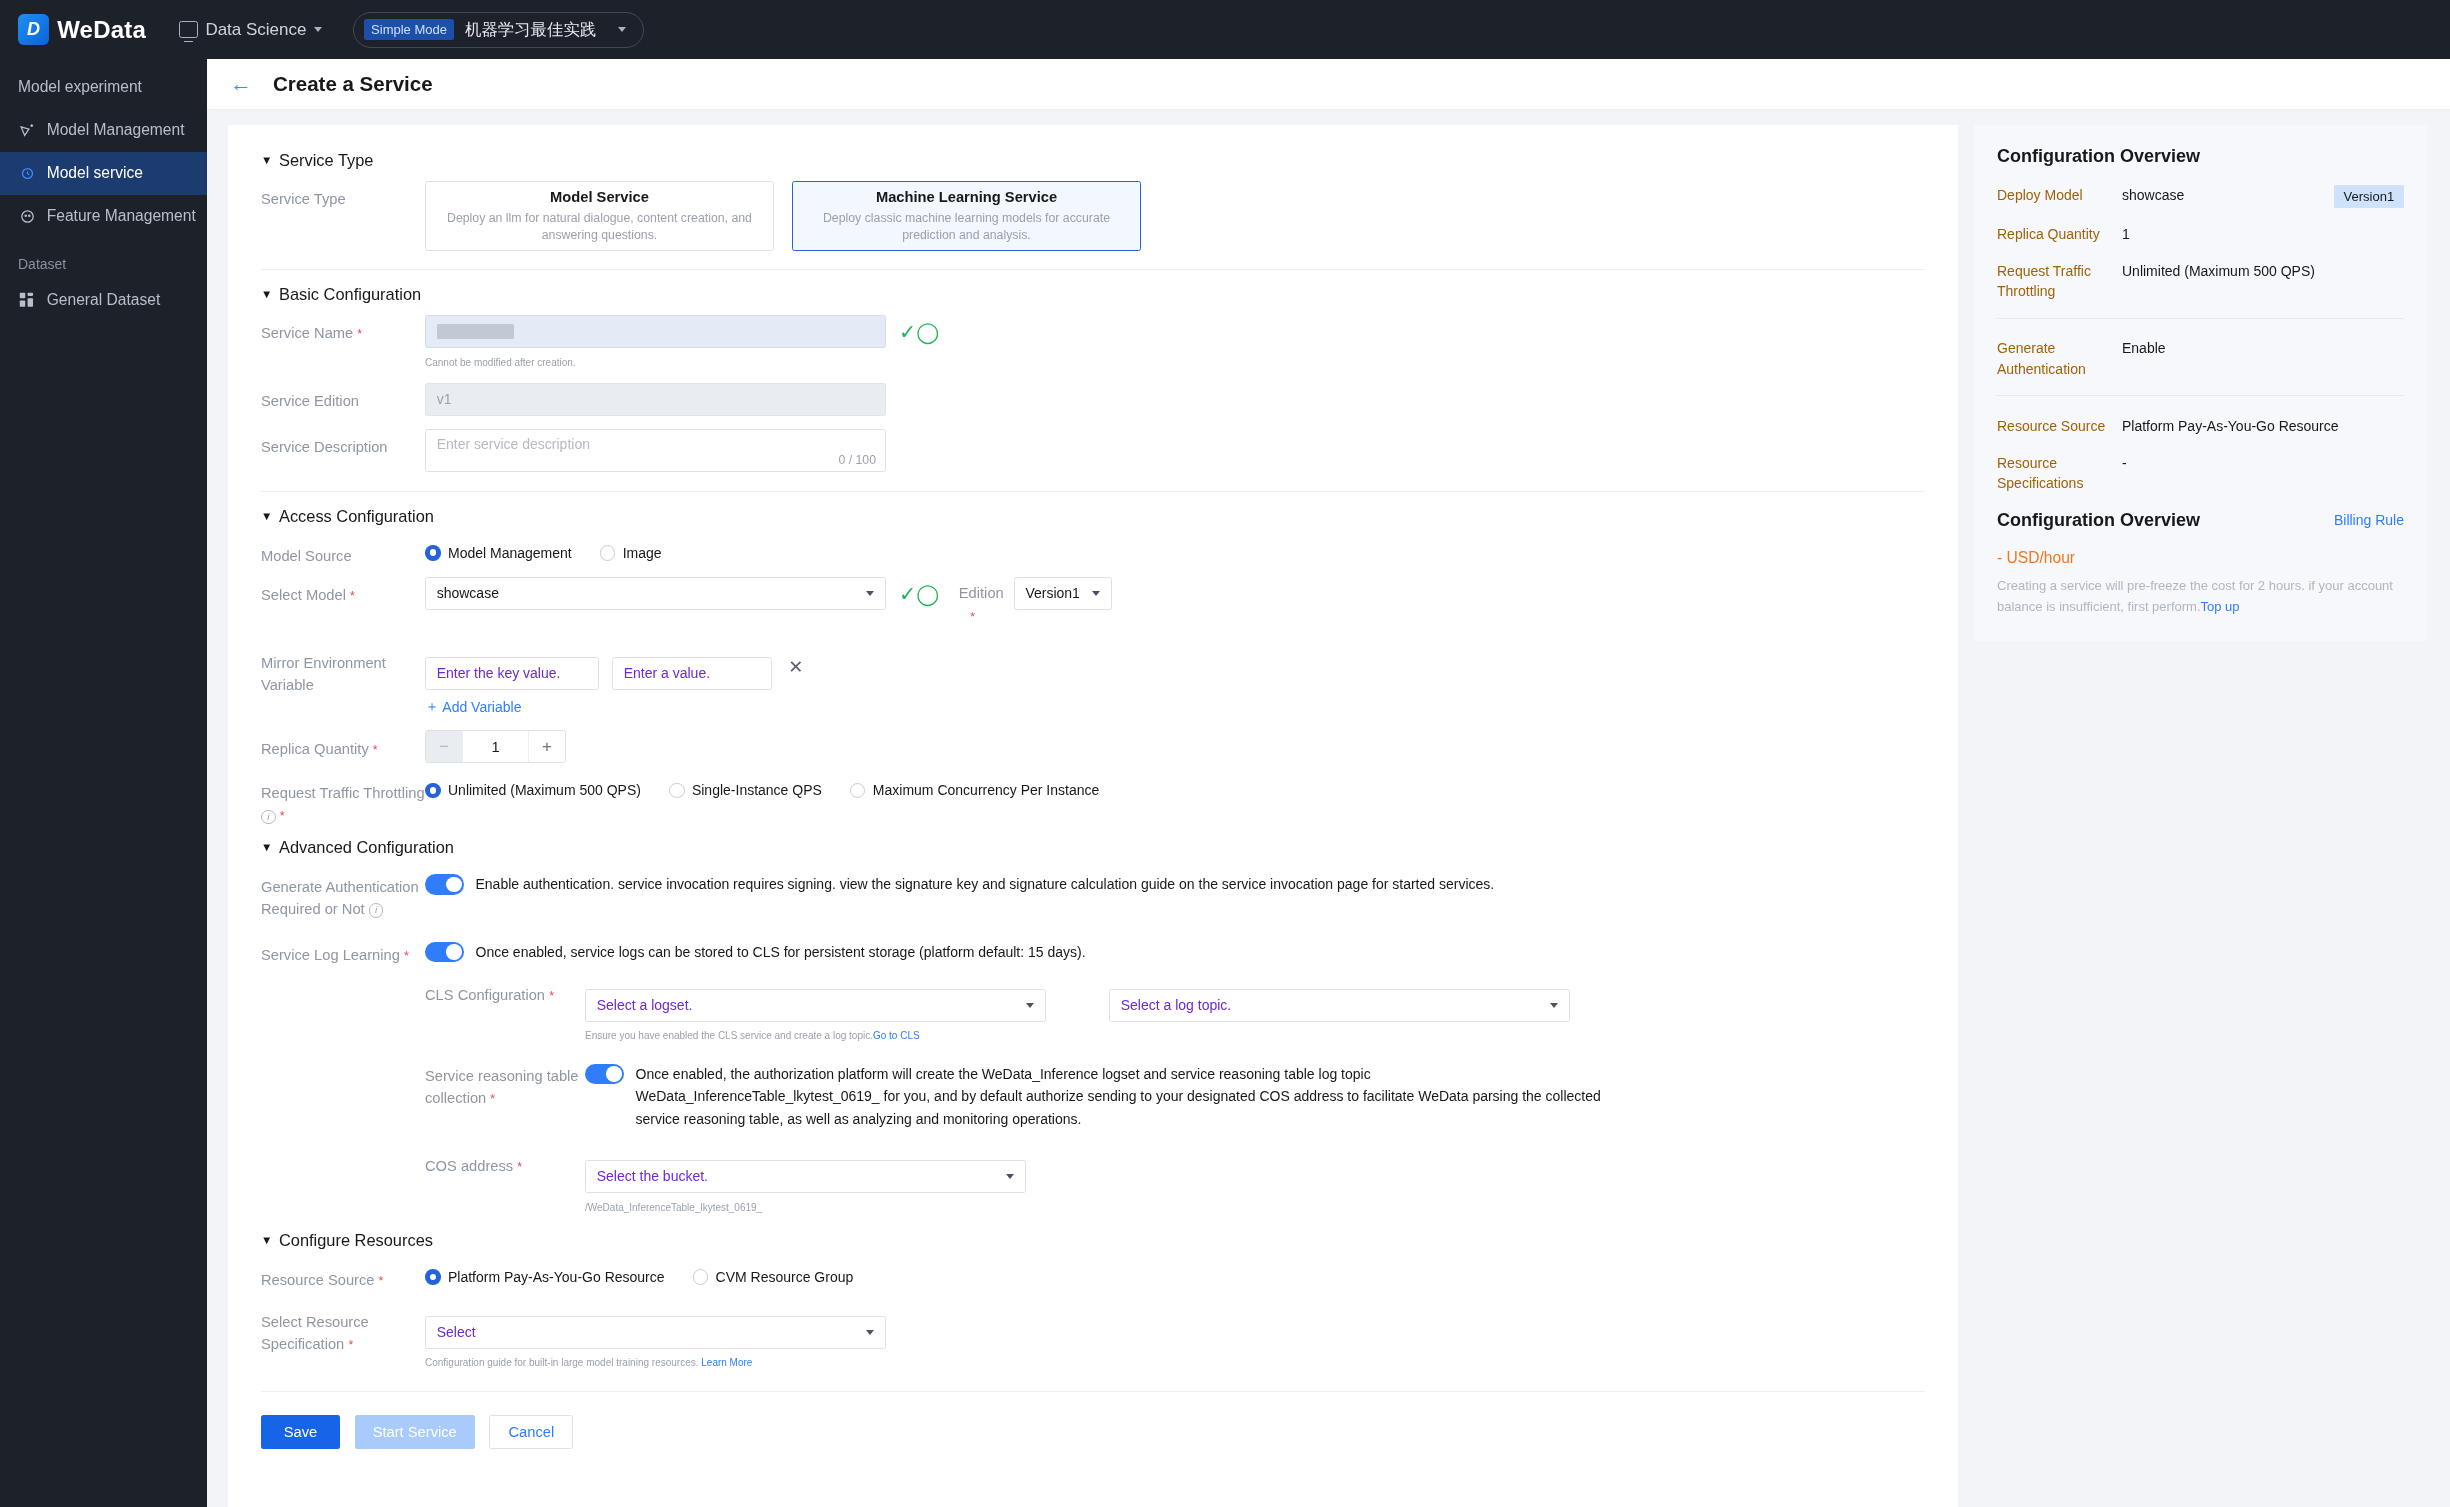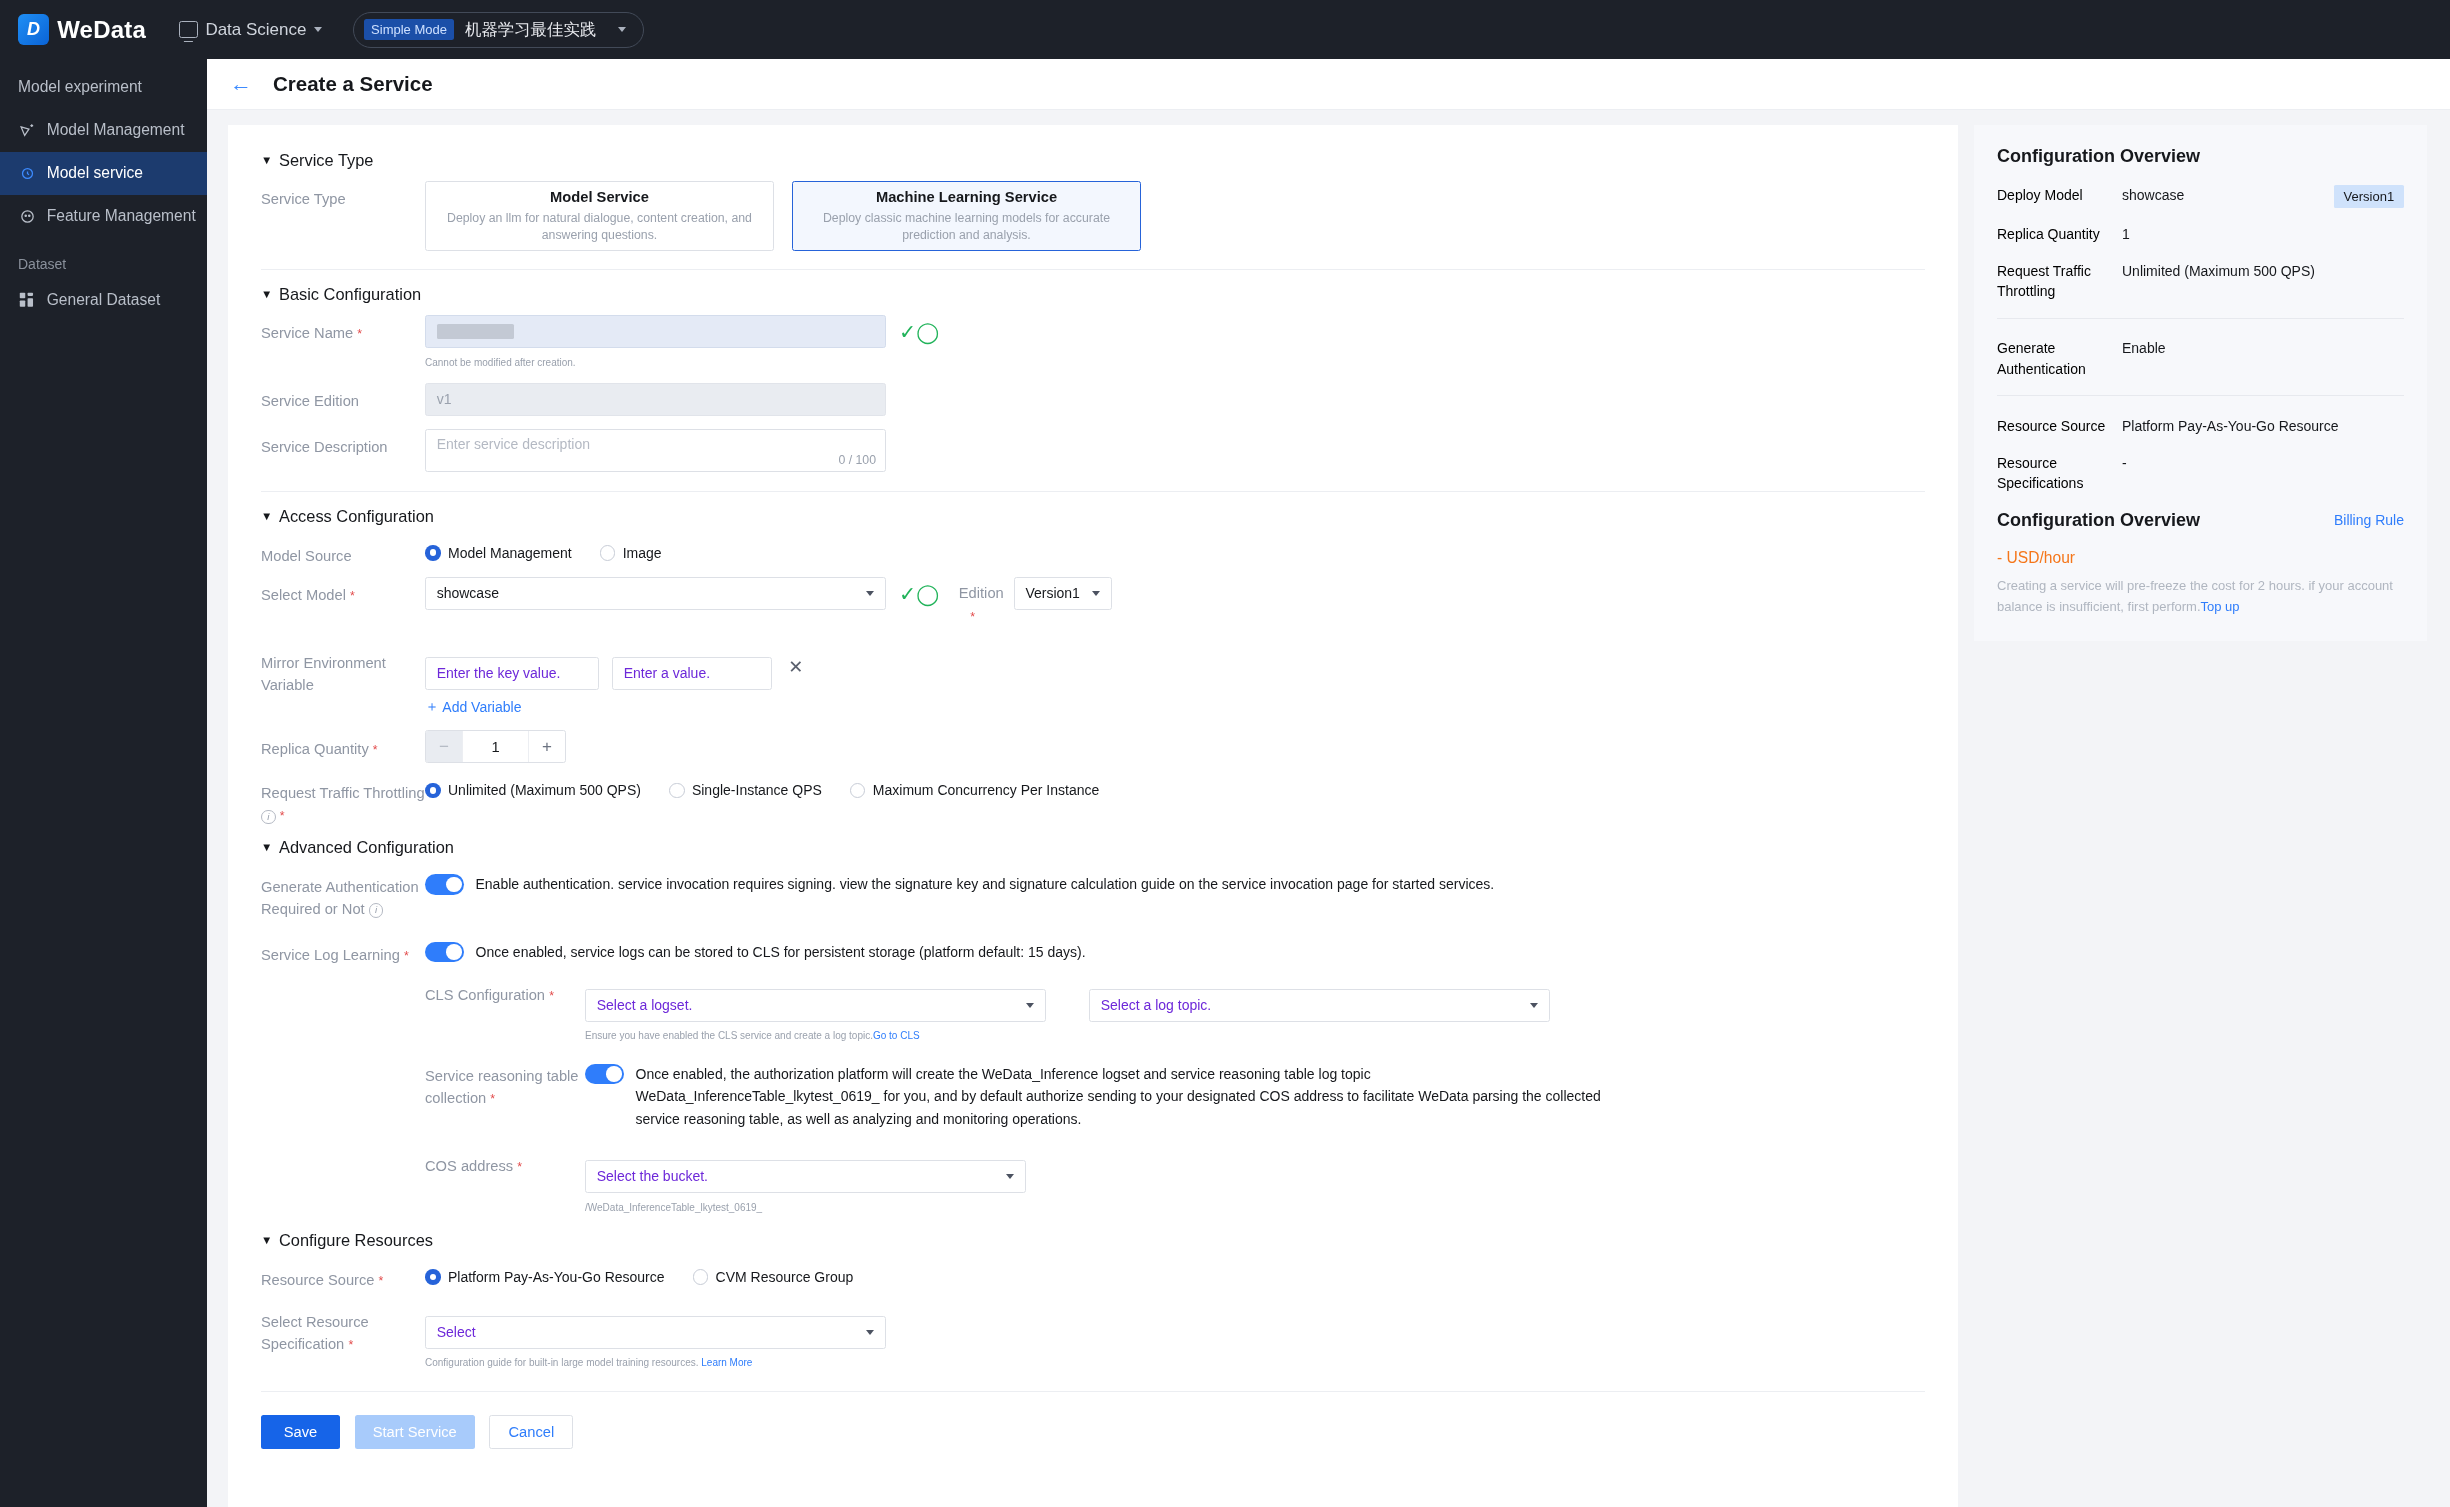--- a/index.html
+++ b/index.html
@@ -137,21 +137,21 @@
   .btn-row { display:flex; gap:14.7px; padding: 23px 0 24.6px 0; }
   .btn { height:34px; min-width:79px; border-radius:2.5px; display:flex; align-items:center; justify-content:center; font-size:14.7px; cursor:pointer; padding: 0 18px;}
   .btn.primary { background:#1664e8; color:#fff; }
   .btn.ghostblue { background:#a8cbfb; color:#fff; }
   .btn.outline { background:#fff; border:0.8px solid #dde0e6; color:#2f7dfb; }
 
   
   .ov-card { background:#f7f8fb; padding: 21px 23px 23px 23px; }
   .ov-title { font-size:18px; font-weight:bold; color:#16181c; margin-bottom:18px; }
   .ov-row { display:flex; margin-bottom: 16.4px; }
-  .ov-lab { width:125px; flex:0 0 125px; font-size:14px; color:#000000; line-height:1.45; }
+  .ov-lab { width:125px; flex:0 0 125px; font-size:14px; color:#a16207; line-height:1.45; }
   .ov-val { flex:1; font-size:14px; color:#16181c; line-height:1.45; }
   .ver-badge { background:#cfe2fb; color:#16181c; font-size:13px; padding:4.1px 9.8px; border-radius:1.6px; white-space:nowrap; }
   .ov-div { height:0.8px; background:#e7e9ee; margin: 6.6px 0 19.7px 0; }
   .ov-title-row { display:flex; align-items:center; justify-content:space-between; margin: 4.9px 0 18px 0; }
   .price { color:#f5761a; font-size:15.6px; margin-bottom: 9.8px; }
   .price-note { font-size:13px; color:#b0b6c0; line-height:1.6; }
 </style>
 </head>
 <body>
 
@@ -408,21 +408,21 @@
           <div class="lab"><span>Service Log Learning</span> <span class="req">*</span></div>
           <div class="field">
             <div class="tgl-row">
               <span class="tgl"></span>
               <span class="tgl-text">Once enabled, service logs can be stored to CLS for persistent storage (platform default: 15 days).</span>
             </div>
 
             <div class="row" style="margin-top:13px">
               <div class="lab indent2" style="width:160px"><span>CLS Configuration</span> <span class="req">*</span></div>
               <div class="field">
-                <div style="display:flex;gap:43px">
+                <div style="display:flex;gap:63px">
                   <div class="inp ph sel-box" style="width:461px">
                     <span>Select a logset.</span>
                     <span class="chev"></span>
                   </div>
                   <div class="inp ph sel-box" style="width:461px">
                     <span>Select a log topic.</span>
                     <span class="chev"></span>
                   </div>
                 </div>
                 <div class="hint">

